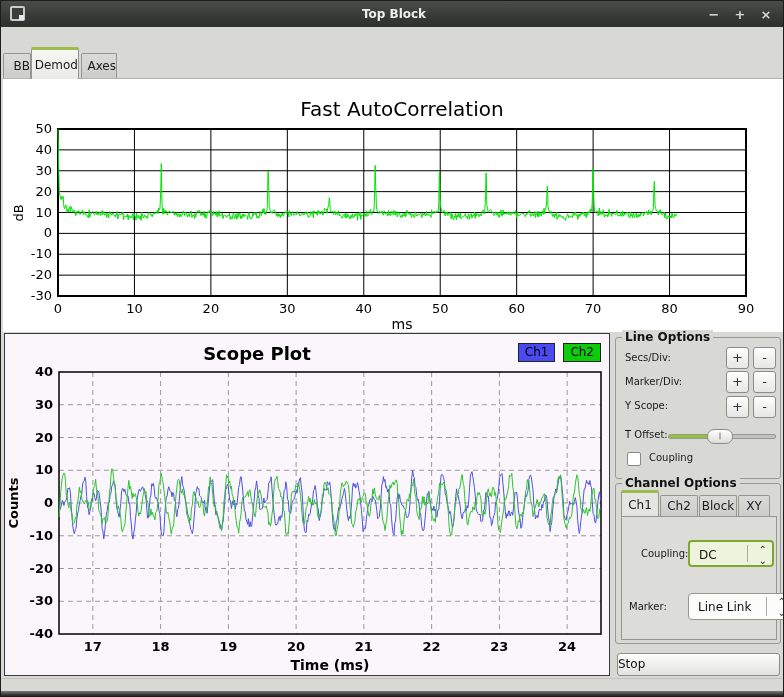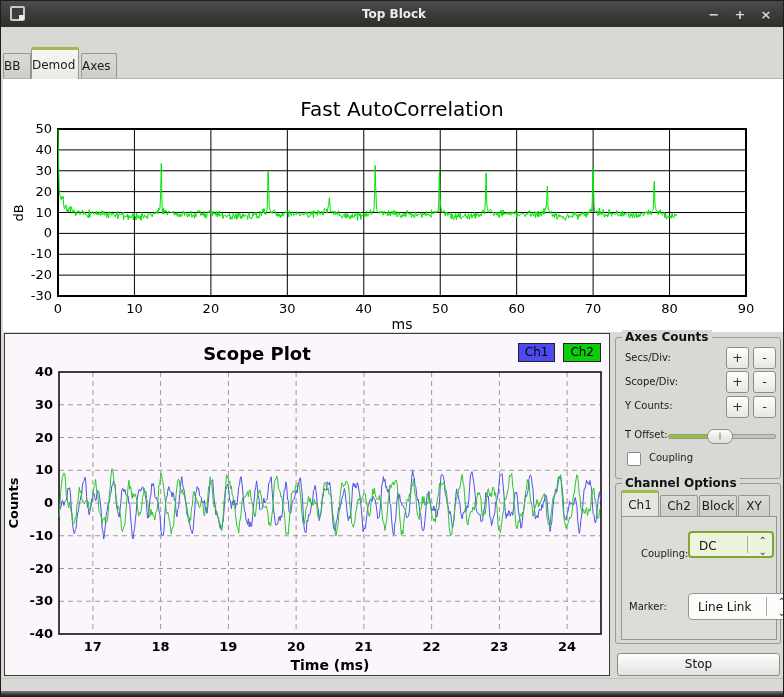--- a/index.html
+++ b/index.html
@@ -18,21 +18,21 @@
   .win-icon::after { content:""; position:absolute; right:-1px; bottom:-1px;
               width:5px; height:5px; background:#e8e9e8; }
   .win-btns { position:absolute; right:8px; top:0; height:26px; display:flex; gap:8px;
               align-items:center; color:#d8dad8; font-size:13px; font-weight:bold; }
   .win-btn { width:18px; text-align:center; cursor:default; }
 
   
   .tabbar { position:absolute; left:2px; top:46px; height:32px; }
   .tab { position:absolute; bottom:0; border:1px solid #96968f; border-bottom:none;
          background:linear-gradient(#dadad8,#cccdc9); font-size:12px; color:#1c1c1c;
-         text-align:left; line-height:25px; height:26px; border-radius:2px 2px 0 0; }
+         text-align:right; line-height:25px; height:26px; border-radius:2px 2px 0 0; }
   .tab.active { background:linear-gradient(#f7f7f5,#e9e9e6); height:32px; line-height:30px;
          border-top:3px solid #9cbd4b; z-index:3; }
   #tab-bb   { left:0;  width:28px; }
   #tab-demod{ left:28px; width:48px; }
   #tab-xtra { left:78px; width:36px; }
 
   
   .top-plot-panel { position:absolute; left:2px; top:77px; width:780px; height:254px;
                     background:#ffffff; border-top:1px solid #b4b4b0; }
   .scope-panel { position:absolute; left:3px; top:332px; width:606px; height:343px;
@@ -76,21 +76,21 @@
   .combo .combo-text { position:absolute; left:9px; top:6px; }
   .combo .combo-sep { position:absolute; right:24px; top:3px; bottom:3px; width:1px; background:#aaa; }
   .combo .combo-arrows { position:absolute; right:5px; top:2px; font-size:10px; line-height:11px;
                          color:#333; text-align:center; }
   .combo-coupling { border:2px solid #7fa72f; background:#eef3de; }
   .combo-marker   { border:1px solid #96968f; background:#fcfcfa; }
 
   .stop-btn { position:absolute; left:616px; top:652px; width:163px; height:23px;
               border:1px solid #8d8d88; border-radius:3px;
               background:linear-gradient(#fdfdfd,#e2e2df); font-size:12px; color:#111;
-              text-align:center; line-height:21px; cursor:default; }
+              line-height:21px; cursor:default; }
 
   
   .statusbar { position:absolute; left:0; top:677px; width:784px; height:13px;
                background:#d8d8d5; border-top:1px solid #c2c2bf; }
   .bottom-edge { position:absolute; left:0; top:690px; width:784px; height:7px;
                background:linear-gradient(#7c7c79,#2c2c2a 60%,#242422); }
 </style>
 </head>
 <body>
 
@@ -197,31 +197,31 @@
         <text x="48" y="42" text-anchor="end" font-size="13" font-weight="bold" fill="#000">40</text>
         <text x="252" y="26" text-anchor="middle" font-size="18" font-weight="bold" fill="#000">Scope Plot</text>
         <text x="325" y="336" text-anchor="middle" font-size="14" font-weight="bold" fill="#000">Time (ms)</text>
         <text x="13" y="169" text-anchor="middle" font-size="13" font-weight="bold" fill="#000" transform="rotate(-90 13 169)">Counts</text>
         <polyline points="54.0,174.2 54.8,175.9 55.6,173.9 56.4,171.2 57.3,166.3 58.1,167.6 58.9,171.5 59.7,168.1 60.5,166.9 61.3,165.9 62.1,161.6 62.9,154.1 63.8,155.0 64.6,153.7 65.4,158.8 66.2,172.3 67.0,183.0 67.8,192.0 68.6,197.6 69.4,199.7 70.3,195.6 71.1,194.2 71.9,184.1 72.7,179.0 73.5,176.4 74.3,169.7 75.1,166.6 76.0,162.1 76.8,159.7 77.6,150.1 78.4,147.7 79.2,146.9 80.0,143.2 80.8,147.6 81.6,162.5 82.5,173.0 83.3,174.7 84.1,180.7 84.9,177.5 85.7,172.9 86.5,165.4 87.3,167.3 88.1,159.2 89.0,159.3 89.8,163.5 90.6,166.6 91.4,164.8 92.2,156.1 93.0,157.3 93.8,157.7 94.7,164.1 95.5,170.0 96.3,178.4 97.1,194.2 97.9,197.1 98.7,205.0 99.5,199.6 100.3,191.8 101.2,180.7 102.0,177.7 102.8,171.3 103.6,168.4 104.4,168.4 105.2,160.0 106.0,159.1 106.8,151.8 107.7,151.4 108.5,146.9 109.3,149.6 110.1,150.4 110.9,164.2 111.7,173.5 112.5,176.5 113.3,180.0 114.2,183.2 115.0,176.1 115.8,169.1 116.6,157.8 117.4,154.3 118.2,154.8 119.0,157.7 119.9,155.3 120.7,159.7 121.5,161.6 122.3,162.7 123.1,161.9 123.9,169.5 124.7,168.5 125.5,182.3 126.4,191.1 127.2,201.5 128.0,205.0 128.8,198.7 129.6,194.1 130.4,185.1 131.2,178.8 132.0,166.8 132.9,161.1 133.7,156.5 134.5,155.0 135.3,157.3 136.1,155.8 136.9,153.8 137.7,152.8 138.6,156.3 139.4,154.7 140.2,160.8 141.0,165.6 141.8,175.1 142.6,184.1 143.4,183.7 144.2,174.5 145.1,163.9 145.9,161.1 146.7,149.8 147.5,151.7 148.3,149.3 149.1,153.5 149.9,162.7 150.7,164.4 151.6,163.7 152.4,167.1 153.2,168.7 154.0,176.9 154.8,179.6 155.6,191.2 156.4,200.4 157.3,200.8 158.1,201.7 158.9,197.8 159.7,182.8 160.5,170.9 161.3,162.7 162.1,162.5 162.9,156.0 163.8,152.7 164.6,156.7 165.4,157.0 166.2,158.0 167.0,162.8 167.8,158.4 168.6,159.9 169.4,166.5 170.3,166.6 171.1,178.9 171.9,182.7 172.7,175.2 173.5,174.4 174.3,166.0 175.1,155.8 176.0,147.4 176.8,142.6 177.6,150.7 178.4,153.8 179.2,156.3 180.0,164.4 180.8,169.4 181.6,172.0 182.5,179.0 183.3,182.1 184.1,183.3 184.9,190.7 185.7,195.4 186.5,196.8 187.3,199.6 188.1,195.7 189.0,184.7 189.8,175.4 190.6,159.6 191.4,157.5 192.2,152.7 193.0,155.0 193.8,154.6 194.6,161.7 195.5,162.6 196.3,163.3 197.1,168.8 197.9,167.8 198.7,168.8 199.5,166.1 200.3,175.9 201.2,173.3 202.0,179.3 202.8,172.5 203.6,164.1 204.4,156.0 205.2,147.1 206.0,147.8 206.8,147.1 207.7,145.6 208.5,157.5 209.3,167.1 210.1,172.9 210.9,180.7 211.7,177.4 212.5,181.7 213.3,183.3 214.2,187.7 215.0,189.8 215.8,193.2 216.6,196.4 217.4,189.8 218.2,187.0 219.0,176.9 219.9,166.7 220.7,153.9 221.5,154.7 222.3,150.4 223.1,151.1 223.9,157.9 224.7,166.3 225.5,166.6 226.4,174.5 227.2,169.7 228.0,166.7 228.8,171.1 229.6,166.1 230.4,174.9 231.2,169.2 232.0,170.6 232.9,161.5 233.7,153.4 234.5,150.5 235.3,144.0 236.1,142.6 236.9,148.9 237.7,156.0 238.6,167.0 239.4,177.1 240.2,177.6 241.0,185.5 241.8,187.1 242.6,190.4 243.4,184.7 244.2,192.9 245.1,187.7 245.9,192.6 246.7,192.1 247.5,183.3 248.3,175.2 249.1,167.4 249.9,156.8 250.7,153.8 251.6,146.9 252.4,153.8 253.2,161.8 254.0,164.5 254.8,175.3 255.6,175.6 256.4,174.9 257.3,174.6 258.1,169.7 258.9,164.1 259.7,169.0 260.5,167.3 261.3,166.6 262.1,165.5 262.9,158.9 263.8,148.8 264.6,148.5 265.4,145.7 266.2,142.8 267.0,155.3 267.8,165.6 268.6,175.2 269.4,181.7 270.3,189.3 271.1,191.3 271.9,189.8 272.7,190.1 273.5,184.9 274.3,182.4 275.1,186.6 275.9,181.7 276.8,183.3 277.6,176.6 278.4,165.3 279.2,156.2 280.0,155.9 280.8,147.8 281.6,151.3 282.5,165.0 283.3,166.7 284.1,178.0 284.9,178.6 285.7,179.3 286.5,173.8 287.3,167.0 288.1,166.7 289.0,165.4 289.8,162.9 290.6,158.4 291.4,156.7 292.2,158.9 293.0,148.7 293.8,149.4 294.6,144.7 295.5,143.8 296.3,153.1 297.1,159.0 297.9,172.8 298.7,188.9 299.5,196.4 300.3,198.5 301.2,198.3 302.0,186.4 302.8,187.7 303.6,180.6 304.4,181.3 305.2,179.4 306.0,173.9 306.8,169.9 307.7,165.7 308.5,156.6 309.3,155.4 310.1,151.5 310.9,156.1 311.7,163.7 312.5,172.8 313.3,175.2 314.2,186.6 315.0,183.0 315.8,179.9 316.6,171.1 317.4,165.1 318.2,162.0 319.0,154.4 319.9,156.2 320.7,155.5 321.5,156.3 322.3,147.7 323.1,149.5 323.9,150.7 324.7,148.1 325.5,154.5 326.4,165.8 327.2,178.4 328.0,189.6 328.8,195.1 329.6,194.3 330.4,197.2 331.2,187.9 332.0,186.0 332.9,179.8 333.7,173.4 334.5,176.3 335.3,172.2 336.1,169.4 336.9,164.9 337.7,162.0 338.6,159.2 339.4,154.5 340.2,158.6 341.0,167.2 341.8,175.1 342.6,182.2 343.4,186.7 344.2,182.3 345.1,184.5 345.9,177.2 346.7,168.7 347.5,153.8 348.3,149.0 349.1,152.7 349.9,149.8 350.7,154.0 351.6,153.2 352.4,148.6 353.2,151.6 354.0,157.1 354.8,161.0 355.6,168.5 356.4,175.5 357.2,185.1 358.1,197.8 358.9,195.1 359.7,194.0 360.5,194.3 361.3,185.5 362.1,179.4 362.9,172.9 363.8,170.8 364.6,167.0 365.4,164.8 366.2,165.2 367.0,167.8 367.8,162.2 368.6,164.1 369.4,165.7 370.3,166.0 371.1,171.1 371.9,177.3 372.7,184.7 373.5,183.7 374.3,182.7 375.1,175.8 375.9,165.7 376.8,151.0 377.6,149.1 378.4,142.6 379.2,147.5 380.0,145.4 380.8,153.4 381.6,152.3 382.5,158.1 383.3,155.4 384.1,159.4 384.9,169.4 385.7,170.8 386.5,184.5 387.3,193.1 388.1,199.2 389.0,201.1 389.8,188.9 390.6,187.1 391.4,174.6 392.2,164.0 393.0,159.4 393.8,164.9 394.6,160.6 395.5,167.9 396.3,168.9 397.1,171.5 397.9,171.2 398.7,173.1 399.5,174.7 400.3,175.7 401.2,181.8 402.0,183.9 402.8,182.9 403.6,181.9 404.4,177.1 405.2,164.9 406.0,153.2 406.8,143.0 407.7,136.4 408.5,142.3 409.3,143.8 410.1,152.3 410.9,153.3 411.7,161.4 412.5,166.3 413.3,165.2 414.2,172.2 415.0,178.4 415.8,180.9 416.6,191.5 417.4,195.9 418.2,196.9 419.0,195.2 419.9,186.9 420.7,177.8 421.5,166.9 422.3,159.7 423.1,160.1 423.9,157.3 424.7,164.3 425.5,169.4 426.4,176.5 427.2,174.6 428.0,176.5 428.8,172.0 429.6,176.7 430.4,175.2 431.2,182.5 432.0,183.0 432.9,175.5 433.7,175.4 434.5,168.3 435.3,150.9 436.1,141.2 436.9,140.2 437.7,141.1 438.5,143.5 439.4,147.7 440.2,159.8 441.0,161.7 441.8,166.7 442.6,170.4 443.4,174.1 444.2,179.6 445.1,177.3 445.9,181.5 446.7,188.1 447.5,194.0 448.3,189.9 449.1,183.9 449.9,173.7 450.7,162.4 451.6,154.9 452.4,160.5 453.2,161.2 454.0,166.1 454.8,168.5 455.6,177.4 456.4,181.8 457.2,184.9 458.1,179.3 458.9,177.9 459.7,178.1 460.5,173.6 461.3,177.1 462.1,171.4 462.9,173.9 463.8,165.7 464.6,153.2 465.4,142.2 466.2,139.4 467.0,137.6 467.8,142.7 468.6,147.8 469.4,153.3 470.3,162.2 471.1,174.6 471.9,177.5 472.7,179.2 473.5,180.2 474.3,181.0 475.1,180.1 475.9,187.6 476.8,187.1 477.6,186.8 478.4,176.4 479.2,176.3 480.0,169.8 480.8,158.6 481.6,158.9 482.5,162.8 483.3,161.9 484.1,171.2 484.9,183.6 485.7,183.8 486.5,191.6 487.3,189.2 488.1,184.5 489.0,181.6 489.8,178.7 490.6,168.6 491.4,167.1 492.2,164.5 493.0,160.2 493.8,153.1 494.6,143.4 495.5,141.2 496.3,140.2 497.1,139.6 497.9,149.1 498.7,158.0 499.5,167.7 500.3,177.6 501.2,184.3 502.0,179.6 502.8,182.0 503.6,176.9 504.4,177.1 505.2,182.1 506.0,179.4 506.8,177.9 507.7,181.3 508.5,173.6 509.3,165.0 510.1,158.4 510.9,159.3 511.7,158.3 512.5,165.4 513.3,175.7 514.2,181.6 515.0,184.9 515.8,194.2 516.6,193.7 517.4,186.6 518.2,178.8 519.0,174.2 519.8,165.8 520.7,160.7 521.5,162.6 522.3,159.4 523.1,156.4 523.9,145.5 524.7,142.2 525.5,140.9 526.4,143.3 527.2,150.3 528.0,155.5 528.8,170.0 529.6,176.5 530.4,185.0 531.2,182.9 532.0,181.3 532.9,183.8 533.7,177.9 534.5,175.0 535.3,175.3 536.1,176.4 536.9,170.4 537.7,173.7 538.5,167.3 539.4,167.5 540.2,161.3 541.0,161.0 541.8,164.3 542.6,174.0 543.4,183.1 544.2,186.8 545.1,197.5 545.9,191.6 546.7,188.8 547.5,177.9 548.3,170.5 549.1,162.2 549.9,159.3 550.7,154.9 551.6,158.5 552.4,153.6 553.2,149.1 554.0,143.4 554.8,143.5 555.6,141.8 556.4,147.3 557.2,155.2 558.1,164.5 558.9,181.8 559.7,183.0 560.5,185.5 561.3,185.6 562.1,180.4 562.9,177.7 563.8,173.1 564.6,167.3 565.4,170.3 566.2,168.9 567.0,169.9 567.8,171.3 568.6,170.7 569.4,167.3 570.3,163.6 571.1,167.7 571.9,172.4 572.7,186.5 573.5,193.7 574.3,199.4 575.1,194.7 575.9,186.4 576.8,179.8 577.6,173.7 578.4,163.1 579.2,155.0 580.0,154.8 580.8,150.2 581.6,146.3 582.5,149.4 583.3,148.8 584.1,150.8 584.9,146.5 585.7,151.3 586.5,153.6 587.3,168.3 588.1,179.6 589.0,180.8 589.8,187.7 590.6,189.0 591.4,183.9 592.2,175.6 593.0,166.8 593.8,160.6 594.6,157.8 595.5,166.1" fill="none" stroke="#4c55e0" stroke-width="1"></polyline>
         <polyline points="54.0,183.1 54.8,174.1 55.6,158.7 56.4,151.4 57.3,143.6 58.1,140.8 58.9,139.0 59.7,139.6 60.5,147.3 61.3,161.4 62.1,161.5 62.9,170.1 63.8,173.8 64.6,168.1 65.4,171.5 66.2,177.8 67.0,179.6 67.8,189.8 68.6,189.7 69.4,188.7 70.3,183.4 71.1,184.2 71.9,171.0 72.7,168.1 73.5,161.9 74.3,153.3 75.1,158.6 76.0,156.8 76.8,164.4 77.6,167.8 78.4,167.3 79.2,170.0 80.0,168.2 80.8,166.5 81.6,167.5 82.5,166.1 83.3,168.4 84.1,174.8 84.9,175.9 85.7,174.3 86.5,168.7 87.3,163.3 88.1,158.0 89.0,153.0 89.8,151.3 90.6,145.3 91.4,154.1 92.2,158.5 93.0,163.0 93.8,176.4 94.7,178.4 95.5,180.5 96.3,183.1 97.1,189.7 97.9,184.4 98.7,184.8 99.5,183.6 100.3,187.8 101.2,188.2 102.0,187.9 102.8,182.9 103.6,173.0 104.4,159.0 105.2,153.6 106.0,141.2 106.8,134.6 107.7,135.3 108.5,143.5 109.3,150.2 110.1,153.1 110.9,161.7 111.7,169.3 112.5,175.3 113.3,171.9 114.2,175.7 115.0,178.7 115.8,184.5 116.6,195.2 117.4,197.8 118.2,194.8 119.0,192.8 119.9,190.2 120.7,179.7 121.5,171.1 122.3,162.1 123.1,152.9 123.9,146.3 124.7,155.2 125.5,152.3 126.4,158.0 127.2,164.5 128.0,159.1 128.8,162.8 129.6,161.9 130.4,159.8 131.2,163.3 132.0,166.4 132.9,176.6 133.7,182.1 134.5,178.7 135.3,180.0 136.1,177.0 136.9,170.3 137.7,163.5 138.6,158.6 139.4,155.4 140.2,158.7 141.0,157.6 141.8,167.6 142.6,166.9 143.4,173.9 144.2,182.0 145.1,182.3 145.9,175.0 146.7,180.7 147.5,178.1 148.3,182.4 149.1,182.4 149.9,185.9 150.7,178.5 151.6,177.7 152.4,173.9 153.2,162.4 154.0,150.2 154.8,148.6 155.6,142.8 156.4,139.3 157.3,146.2 158.1,148.8 158.9,156.2 159.7,162.5 160.5,169.5 161.3,177.4 162.1,179.7 162.9,178.3 163.8,183.8 164.6,187.6 165.4,192.6 166.2,199.8 167.0,195.5 167.8,192.8 168.6,192.5 169.4,178.7 170.3,169.8 171.1,160.6 171.9,153.1 172.7,146.4 173.5,145.2 174.3,146.4 175.1,152.7 176.0,156.8 176.8,159.2 177.6,155.2 178.4,161.1 179.2,159.4 180.0,162.4 180.8,167.8 181.6,179.9 182.5,182.2 183.3,185.4 184.1,188.8 184.9,184.2 185.7,186.4 186.5,174.0 187.3,171.4 188.1,160.4 189.0,157.4 189.8,161.9 190.6,162.6 191.4,165.3 192.2,167.9 193.0,167.4 193.8,172.4 194.6,173.6 195.5,171.8 196.3,165.6 197.1,168.7 197.9,169.6 198.7,179.6 199.5,182.0 200.3,175.7 201.2,177.2 202.0,172.0 202.8,163.5 203.6,152.6 204.4,152.2 205.2,142.9 206.0,150.1 206.8,149.3 207.7,160.3 208.5,169.3 209.3,173.0 210.1,170.9 210.9,175.3 211.7,181.3 212.5,181.5 213.3,185.2 214.2,190.8 215.0,194.4 215.8,193.1 216.6,196.1 217.4,190.0 218.2,182.2 219.0,167.6 219.9,159.6 220.7,151.4 221.5,140.8 222.3,144.0 223.1,142.1 223.9,149.1 224.7,147.0 225.5,154.9 226.4,152.0 227.2,160.9 228.0,162.2 228.8,169.7 229.6,167.9 230.4,180.6 231.2,186.3 232.0,193.0 232.9,193.6 233.7,199.2 234.5,188.7 235.3,185.1 236.1,179.3 236.9,168.5 237.7,163.6 238.6,163.2 239.4,163.3 240.2,163.1 241.0,161.5 241.8,159.7 242.6,157.6 243.4,162.6 244.2,156.4 245.1,155.8 245.9,163.2 246.7,167.5 247.5,170.0 248.3,175.8 249.1,179.1 249.9,182.9 250.7,179.6 251.6,168.3 252.4,163.0 253.2,157.8 254.0,158.9 254.8,155.8 255.6,158.8 256.4,162.9 257.3,170.0 258.1,172.5 258.9,172.8 259.7,172.9 260.5,173.6 261.3,171.9 262.1,175.7 262.9,178.8 263.8,190.6 264.6,188.3 265.4,192.2 266.2,188.8 267.0,180.2 267.8,174.9 268.6,160.0 269.4,148.8 270.3,145.1 271.1,144.9 271.9,142.1 272.7,147.1 273.5,154.5 274.3,155.6 275.1,157.8 275.9,163.0 276.8,162.7 277.6,169.0 278.4,176.1 279.2,177.0 280.0,187.3 280.8,199.7 281.6,200.9 282.5,198.6 283.3,200.1 284.1,188.9 284.9,178.9 285.7,171.9 286.5,159.0 287.3,158.8 288.1,156.9 289.0,158.3 289.8,157.0 290.6,151.3 291.4,152.9 292.2,152.0 293.0,153.0 293.8,149.4 294.6,155.4 295.5,161.3 296.3,170.8 297.1,180.5 297.9,188.7 298.7,187.1 299.5,189.8 300.3,182.0 301.2,173.2 302.0,172.5 302.8,167.6 303.6,162.4 304.4,167.9 305.2,164.3 306.0,170.4 306.8,168.2 307.7,171.1 308.5,171.0 309.3,165.5 310.1,168.2 310.9,170.1 311.7,168.5 312.5,180.5 313.3,183.8 314.2,183.2 315.0,179.7 315.8,179.0 316.6,176.2 317.4,160.3 318.2,159.4 319.0,150.2 319.9,148.2 320.7,149.1 321.5,153.6 322.3,156.0 323.1,153.8 323.9,160.0 324.7,160.7 325.5,160.3 326.4,163.7 327.2,175.9 328.0,181.1 328.8,186.1 329.6,192.6 330.4,201.6 331.2,201.8 332.0,195.4 332.9,191.5 333.7,182.9 334.5,172.3 335.3,159.8 336.1,154.2 336.9,148.8 337.7,150.6 338.6,152.8 339.4,150.4 340.2,150.8 341.0,147.1 341.8,147.7 342.6,149.1 343.4,151.6 344.2,159.4 345.1,173.4 345.9,178.7 346.7,189.7 347.5,190.3 348.3,193.3 349.1,190.3 349.9,187.4 350.7,178.0 351.6,175.0 352.4,168.7 353.2,165.0 354.0,166.3 354.8,164.1 355.6,167.0 356.4,168.5 357.2,163.0 358.1,162.3 358.9,159.7 359.7,158.8 360.5,161.1 361.3,170.2 362.1,169.9 362.9,176.2 363.8,181.8 364.6,182.4 365.4,177.2 366.2,167.3 367.0,164.4 367.8,155.1 368.6,160.2 369.4,153.9 370.3,161.0 371.1,163.4 371.9,165.2 372.7,166.0 373.5,165.3 374.3,161.4 375.1,166.6 375.9,165.6 376.8,175.8 377.6,186.0 378.4,187.5 379.2,190.8 380.0,196.4 380.8,190.8 381.6,187.3 382.5,175.8 383.3,165.9 384.1,160.8 384.9,150.9 385.7,154.3 386.5,152.2 387.3,148.9 388.1,148.1 389.0,151.0 389.8,148.5 390.6,146.4 391.4,146.1 392.2,149.8 393.0,163.3 393.8,168.2 394.6,181.5 395.5,190.7 396.3,200.7 397.1,196.4 397.9,200.2 398.7,190.4 399.5,182.3 400.3,177.1 401.2,173.8 402.0,165.4 402.8,165.5 403.6,167.3 404.4,159.7 405.2,163.3 406.0,156.8 406.8,151.0 407.7,151.9 408.5,145.2 409.3,154.5 410.1,160.6 410.9,162.8 411.7,175.6 412.5,181.1 413.3,182.4 414.2,185.5 415.0,174.3 415.8,175.2 416.6,172.9 417.4,162.5 418.2,169.1 419.0,162.7 419.9,171.3 420.7,168.0 421.5,169.3 422.3,170.1 423.1,167.8 423.9,159.4 424.7,166.4 425.5,170.6 426.4,177.2 427.2,183.3 428.0,184.6 428.8,186.9 429.6,184.8 430.4,188.3 431.2,174.1 432.0,167.6 432.9,162.3 433.7,159.3 434.5,149.2 435.3,153.7 436.1,149.5 436.9,150.5 437.7,151.0 438.5,148.1 439.4,149.1 440.2,156.2 441.0,155.7 441.8,160.3 442.6,171.4 443.4,179.6 444.2,193.2 445.1,199.2 445.9,201.6 446.7,200.8 447.5,191.9 448.3,191.5 449.1,183.7 449.9,169.9 450.7,167.7 451.6,165.6 452.4,159.6 453.2,160.3 454.0,154.3 454.8,154.2 455.6,149.5 456.4,143.1 457.2,140.5 458.1,149.1 458.9,151.6 459.7,162.2 460.5,173.4 461.3,180.3 462.1,189.3 462.9,191.1 463.8,184.4 464.6,181.8 465.4,178.0 466.2,177.2 467.0,178.2 467.8,172.9 468.6,174.9 469.4,176.1 470.3,168.0 471.1,171.3 471.9,163.8 472.7,158.6 473.5,160.5 474.3,158.5 475.1,161.3 475.9,164.9 476.8,178.4 477.6,182.8 478.4,179.5 479.2,177.5 480.0,180.4 480.8,174.8 481.6,164.5 482.5,157.2 483.3,154.8 484.1,158.9 484.9,162.1 485.7,158.9 486.5,162.9 487.3,155.1 488.1,153.1 489.0,155.0 489.8,161.6 490.6,158.6 491.4,168.0 492.2,175.6 493.0,191.4 493.8,196.1 494.6,197.4 495.5,198.5 496.3,191.2 497.1,185.7 497.9,180.1 498.7,175.6 499.5,163.6 500.3,165.9 501.2,164.1 502.0,160.3 502.8,156.8 503.6,152.6 504.4,141.0 505.2,142.5 506.0,141.5 506.8,139.4 507.7,152.2 508.5,156.9 509.3,169.5 510.1,180.4 510.9,191.4 511.7,194.8 512.5,193.5 513.3,186.7 514.2,188.0 515.0,180.4 515.8,180.7 516.6,182.4 517.4,178.1 518.2,179.8 519.0,173.8 519.8,167.8 520.7,156.8 521.5,155.8 522.3,145.6 523.1,148.7 523.9,147.5 524.7,156.7 525.5,167.4 526.4,167.9 527.2,173.3 528.0,182.4 528.8,178.5 529.6,174.9 530.4,172.9 531.2,169.7 532.0,165.5 532.9,168.9 533.7,173.0 534.5,170.0 535.3,167.8 536.1,167.3 536.9,163.8 537.7,163.3 538.5,160.4 539.4,159.6 540.2,163.7 541.0,167.6 541.8,183.5 542.6,186.3 543.4,190.1 544.2,191.3 545.1,191.9 545.9,180.7 546.7,176.7 547.5,166.7 548.3,162.9 549.1,163.0 549.9,160.9 550.7,159.5 551.6,158.1 552.4,149.5 553.2,143.8 554.0,142.2 554.8,145.0 555.6,140.8 556.4,150.7 557.2,162.5 558.1,174.2 558.9,184.2 559.7,188.6 560.5,191.6 561.3,194.4 562.1,190.1 562.9,189.8 563.8,186.2 564.6,183.1 565.4,184.4 566.2,182.7 567.0,179.4 567.8,167.5 568.6,159.6 569.4,159.5 570.3,150.1 571.1,145.1 571.9,140.8 572.7,142.4 573.5,150.7 574.3,160.6 575.1,163.0 575.9,174.5 576.8,176.8 577.6,179.5 578.4,175.5 579.2,177.5 580.0,179.4 580.8,175.3 581.6,173.6 582.5,181.5 583.3,177.3 584.1,174.9 584.9,177.3 585.7,172.6 586.5,159.9 587.3,160.8 588.1,154.8 589.0,154.2 589.8,165.8 590.6,165.5 591.4,173.6 592.2,181.9 593.0,184.7 593.8,183.4 594.6,175.2 595.5,174.2" fill="none" stroke="#2cc52c" stroke-width="1"></polyline>
       </svg>
   </div>
 
   <div class="groupbox" style="left:614px; top:336px; width:166px; height:142px;">
-    <div class="groupbox-label">Axes Counts</div>
+    <div class="groupbox-label">Line Options</div>
 
     <div class="opt-label" style="left:9px; top:14px;">Secs/Div:</div>
     <div class="small-btn" style="left:110px; top:9px;">+</div>
     <div class="small-btn" style="left:137px; top:9px;">-</div>
 
-    <div class="opt-label" style="left:9px; top:38px;">Scope/Div:</div>
+    <div class="opt-label" style="left:9px; top:38px;">Marker/Div:</div>
     <div class="small-btn" style="left:110px; top:33px;">+</div>
     <div class="small-btn" style="left:137px; top:33px;">-</div>
 
-    <div class="opt-label" style="left:9px; top:62px;">Y Counts:</div>
+    <div class="opt-label" style="left:9px; top:62px;">Y Scope:</div>
     <div class="small-btn" style="left:110px; top:58px;">+</div>
     <div class="small-btn" style="left:137px; top:58px;">-</div>
 
     <div class="opt-label" style="left:9px; top:91px;">T Offset:</div>
     <div class="slider-track" style="left:52px; top:96px; width:108px;">
       <div class="slider-fill" id="t-offset-fill" style="width: 48%;"></div>
       <div class="slider-handle" id="t-offset-handle" style="left: calc(48% - 13px);">∥</div>
     </div>
 
     <div class="checkbox" style="left:11px; top:114px;"></div>
@@ -233,21 +233,21 @@
 
     <div style="position:absolute; left:5px; top:6px; width:156px; height:26px;">
       <div class="ch-tab active" style="left:0;   width:38px;">Ch1</div>
       <div class="ch-tab" style="left:39px; width:38px;">Ch2</div>
       <div class="ch-tab" style="left:78px; width:38px;">Block</div>
       <div class="ch-tab" style="left:117px;width:32px;">XY</div>
     </div>
     <div class="ch-content" style="left:5px; top:32px; width:156px; height:124px;"></div>
 
     <div class="opt-label" style="left:25px; top:64px;">Coupling:</div>
-    <div class="combo combo-coupling" style="left:72px; top:47px; width:86px;">
+    <div class="combo combo-coupling" style="left:72px; top:56px; width:86px;">
       <span class="combo-text">DC</span>
       <span class="combo-sep"></span>
       <span class="combo-arrows">⌃<br>⌄</span>
     </div>
 
     <div class="opt-label" style="left:13px; top:117px;">Marker:</div>
     <div class="combo combo-marker" style="left:72px; top:109px; width:104px;">
       <span class="combo-text">Line Link</span>
       <span class="combo-sep"></span>
       <span class="combo-arrows">⌃<br>⌄</span>

